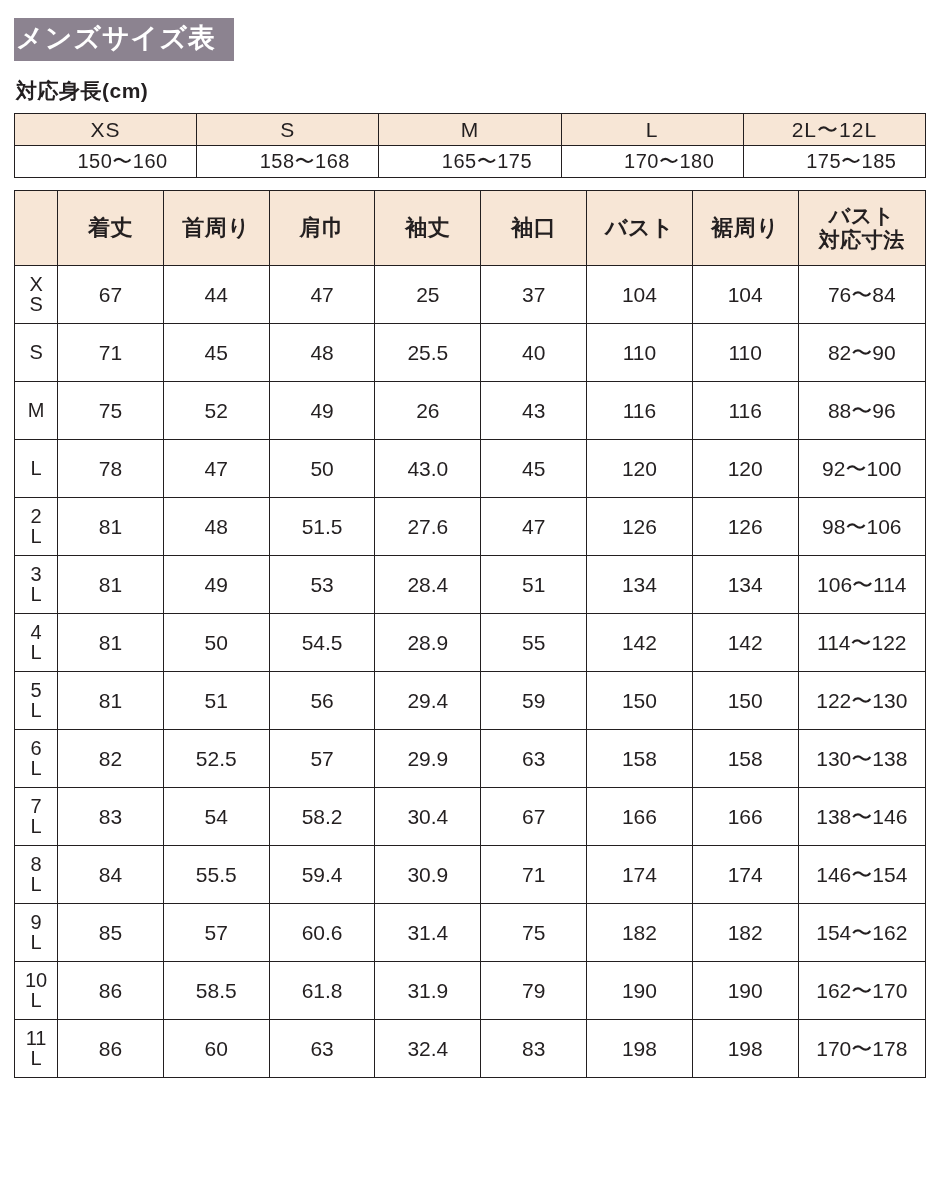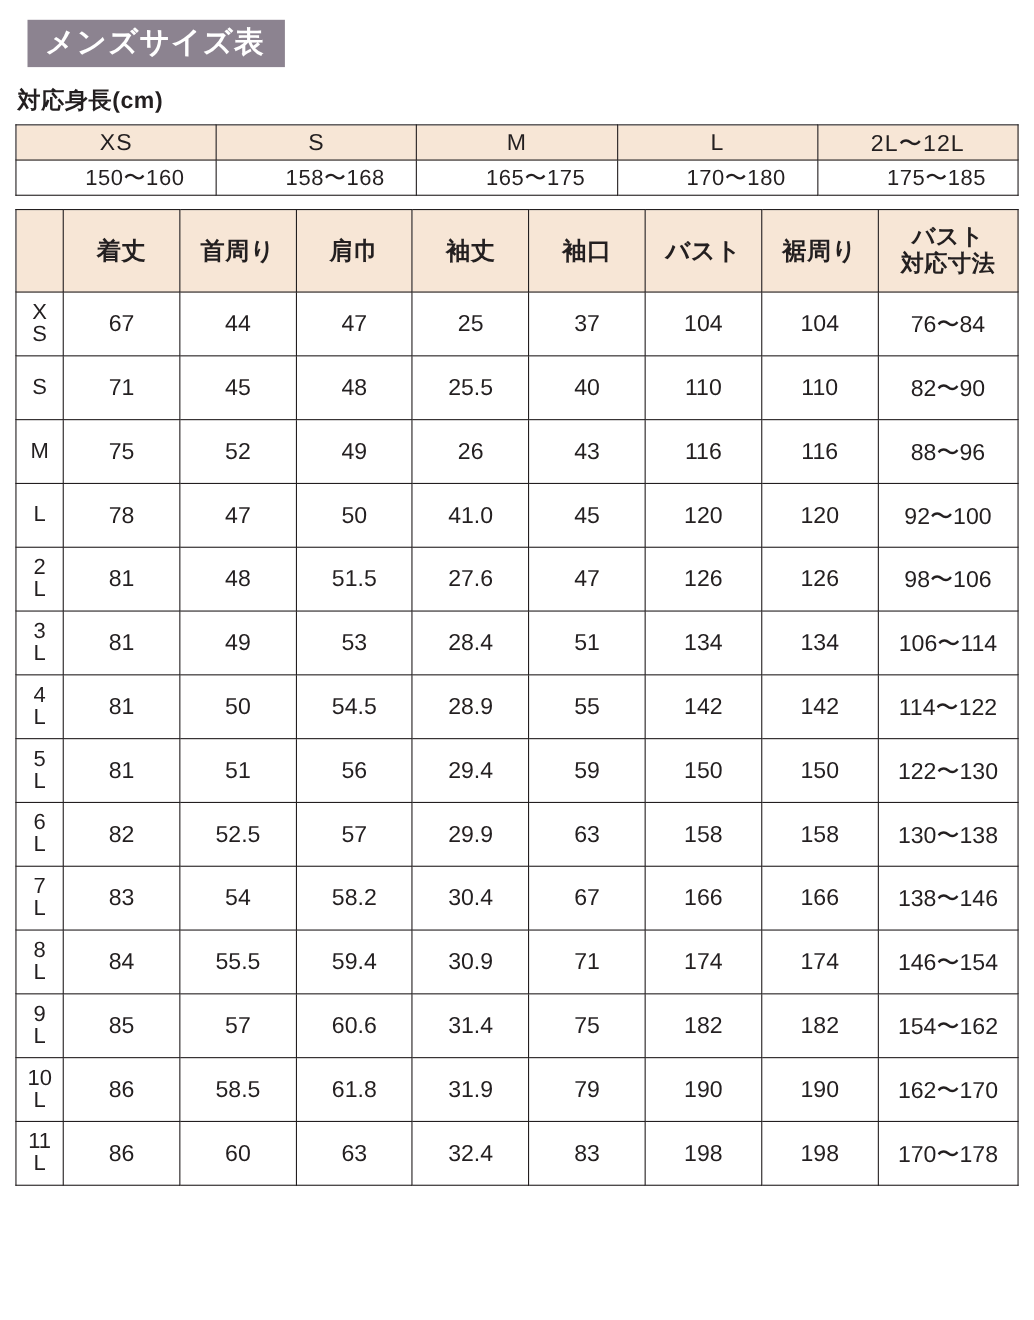--- a/index.html
+++ b/index.html
@@ -22,23 +22,22 @@
     padding: 18px 14px 0 14px;
   }
   
   .title-banner {
     display: inline-block;
     background: #8c8390;
     color: #ffffff;
     font-size: 27px;
     font-weight: bold;
     letter-spacing: 1px;
-    padding: 7px 18px 9px 16px;
+    padding: 7px 18px 9px 2px;
     line-height: 1.0;
-    margin-left: 11px;
   }
   
   .sub-heading {
     margin: 16px 0 8px 2px;
     font-size: 21px;
     font-weight: bold;
     letter-spacing: 0.5px;
   }
   
   table {
@@ -215,21 +214,21 @@
             <td>116</td>
             <td>88〜96</td>
           </tr>
           <tr>
             <td class="rowhead">
               <span>L</span>
             </td>
             <td>78</td>
             <td>47</td>
             <td>50</td>
-            <td>41.0</td>
+            <td>43.0</td>
             <td>45</td>
             <td>120</td>
             <td>120</td>
             <td>92〜100</td>
           </tr>
           <tr>
             <td class="rowhead">
               <span>2</span>
               <span>L</span>
             </td>

